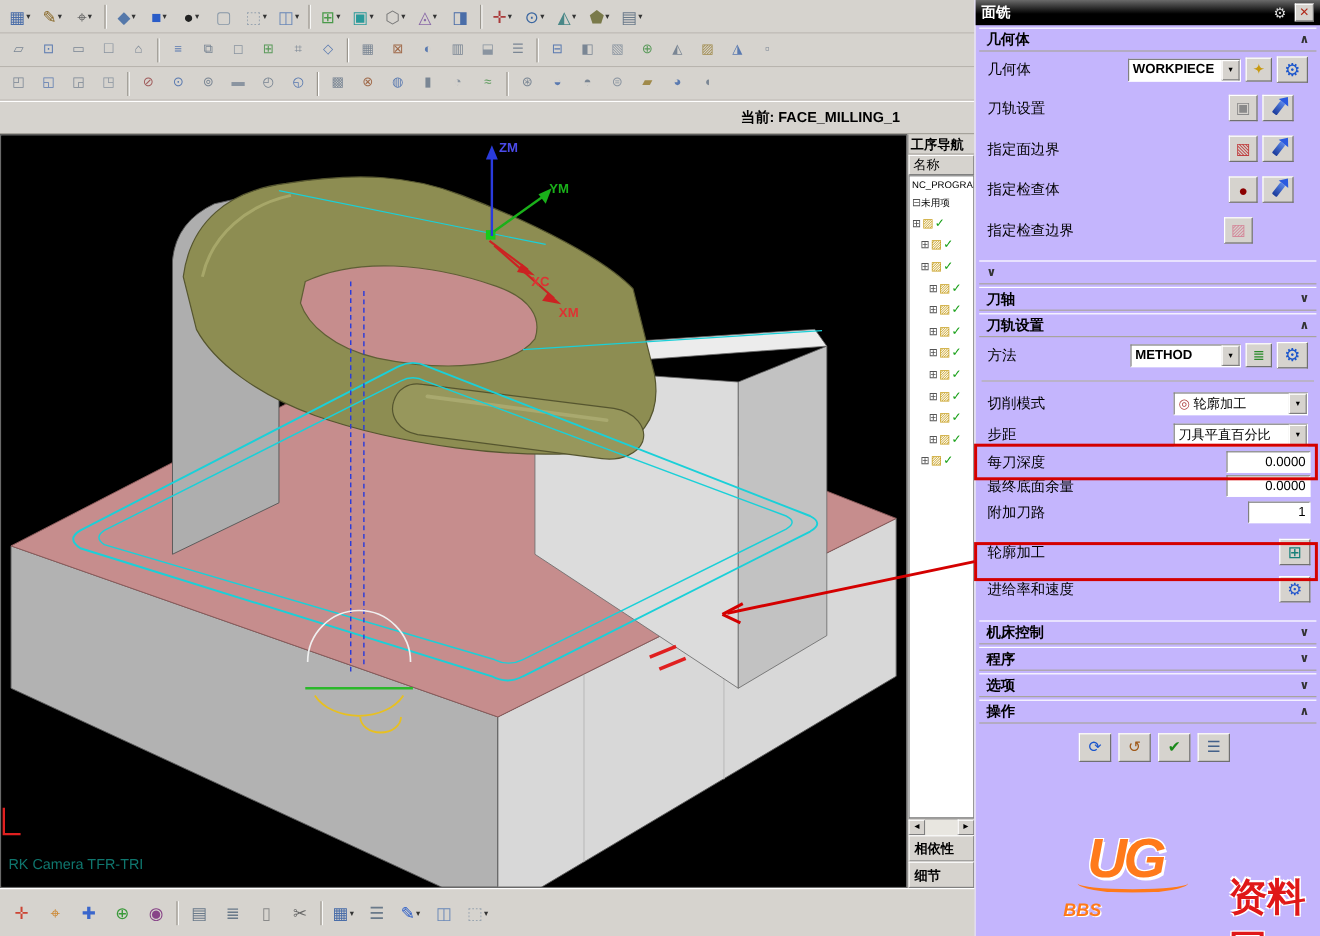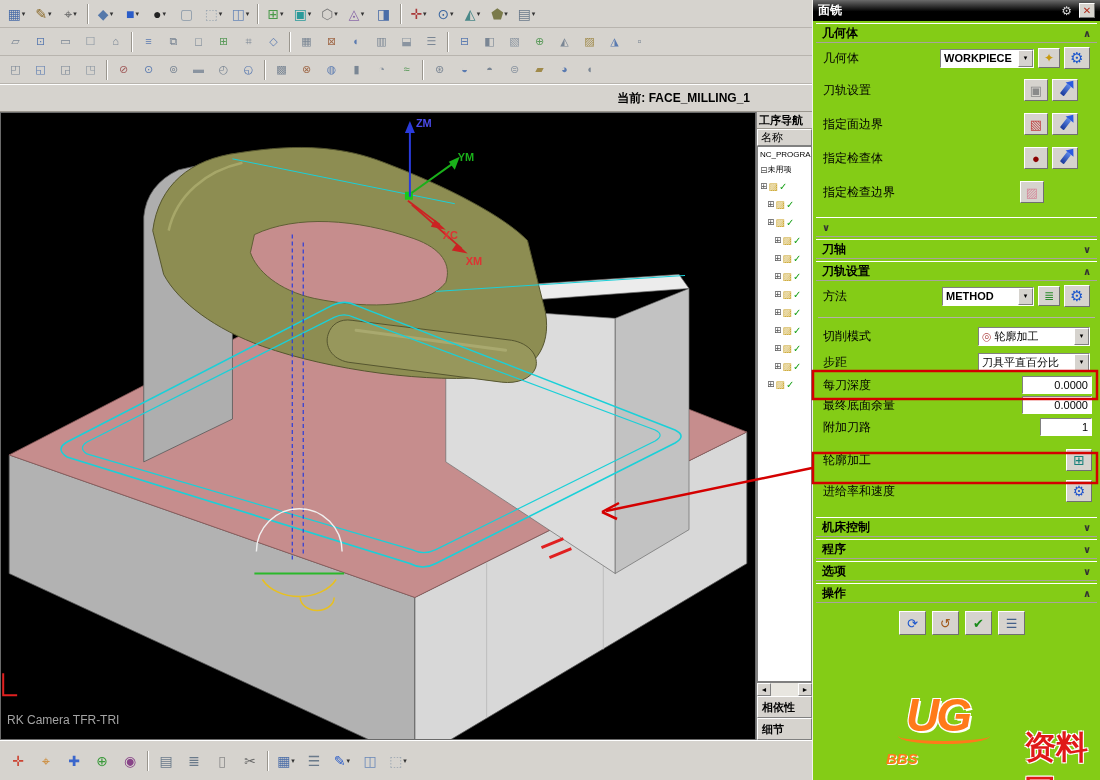--- a/index.html
+++ b/index.html
@@ -18,40 +18,40 @@
   .tb-sep { width:2px; height:20px; border-left:1px solid #9a968e; border-right:1px solid #ffffff; margin:0 3px; flex:0 0 auto; }
 
   
   .statusbar { position:absolute; left:0; top:84px; width:812px; height:28px; background:#d6d3ce;
     border-top:1px solid #fff; border-bottom:1px solid #9a968e;
     display:flex; align-items:center; justify-content:flex-end; padding-right:62px; font-weight:bold; }
 
   
   .viewport { position:absolute; left:0; top:112px; width:756px; height:628px; background:#000; border:1px solid #6a6a6a; }
   .viewport svg { display:block; }
-  .cam-label { position:absolute; left:6px; bottom:12px; color:#a3a3a3; font-size:12px; }
+  .cam-label { position:absolute; left:6px; bottom:12px; color:#0f766e; font-size:12px; }
 
   
   .navigator { position:absolute; left:756px; top:112px; width:56px; height:628px; background:#d6d3ce;
     border-left:1px solid #808080; display:flex; flex-direction:column; overflow:hidden; }
   .nav-title { height:17px; font-size:11px; font-weight:bold; white-space:nowrap; overflow:hidden; padding:1px 2px; border-bottom:1px solid #9a968e; }
   .nav-colhdr { height:17px; background:#d6d3ce; border:1px solid; border-color:#fff #808080 #808080 #fff; font-size:11px; padding:0 3px; white-space:nowrap; overflow:hidden; }
   .nav-list { flex:1; background:#fff; border:1px solid #808080; overflow:hidden; font-size:9px; }
   .nav-item { height:15px; display:flex; align-items:center; white-space:nowrap; padding-left:2px; font-size:8px; overflow:hidden; }
   .tree-row { height:18px; display:flex; align-items:center; gap:1px; white-space:nowrap; overflow:hidden; }
   .texp { font-size:9px; color:#555; }
   .tico { font-size:10px; color:#c8a020; }
   .tchk { font-size:10px; color:#18a018; font-weight:bold; }
   .nav-hscroll { height:14px; display:flex; align-items:center; background:#d6d3ce; border-top:1px solid #808080; }
   .nav-hscroll .arr { width:14px; height:13px; border:1px solid; border-color:#fff #808080 #808080 #fff; background:#d6d3ce; font-size:7px; display:flex; align-items:center; justify-content:center; }
   .nav-hscroll .track { flex:1; height:13px; background:#e8e6e0; }
   .nav-panelbar { height:22px; border:1px solid; border-color:#fff #808080 #808080 #fff; background:#d6d3ce; font-size:11px; font-weight:bold; display:flex; align-items:center; padding-left:4px; white-space:nowrap; overflow:hidden; }
 
   
-  .dialog { position:absolute; left:812px; top:0; width:288px; height:780px; background:#84cc16; border-left:1px solid #f4f2ee; }
+  .dialog { position:absolute; left:812px; top:0; width:288px; height:780px; background:#c4b5fd; border-left:1px solid #f4f2ee; }
   .dlg-title { height:21px; background:linear-gradient(#6a6a6a,#000 55%); display:flex; align-items:center; color:#fff; font-weight:bold; padding:0 5px; }
   .dlg-title .ttl { flex:1; }
   .ttl-gear { color:#d8d8d8; font-size:12px; margin-right:7px; }
   .ttl-close { width:16px; height:15px; background:#d6d3ce; border:1px solid; border-color:#fff #707070 #707070 #fff; color:#b02818; font-weight:bold; font-size:10px; display:flex; align-items:center; justify-content:center; }
   .sec { height:20px; margin:2px 3px 0 3px; display:flex; align-items:center; border-top:1px solid #fff; border-bottom:1px solid #a8a49c; padding:0 6px; }
   .sec .lbl { font-weight:bold; flex:1; }
   .sec .chev { font-size:10px; color:#333; font-weight:bold; }
   .drow { display:flex; align-items:center; padding:0 8px 0 10px; }
   .dlbl { white-space:nowrap; }
   .ctl { margin-left:auto; display:flex; align-items:center; gap:4px; }

